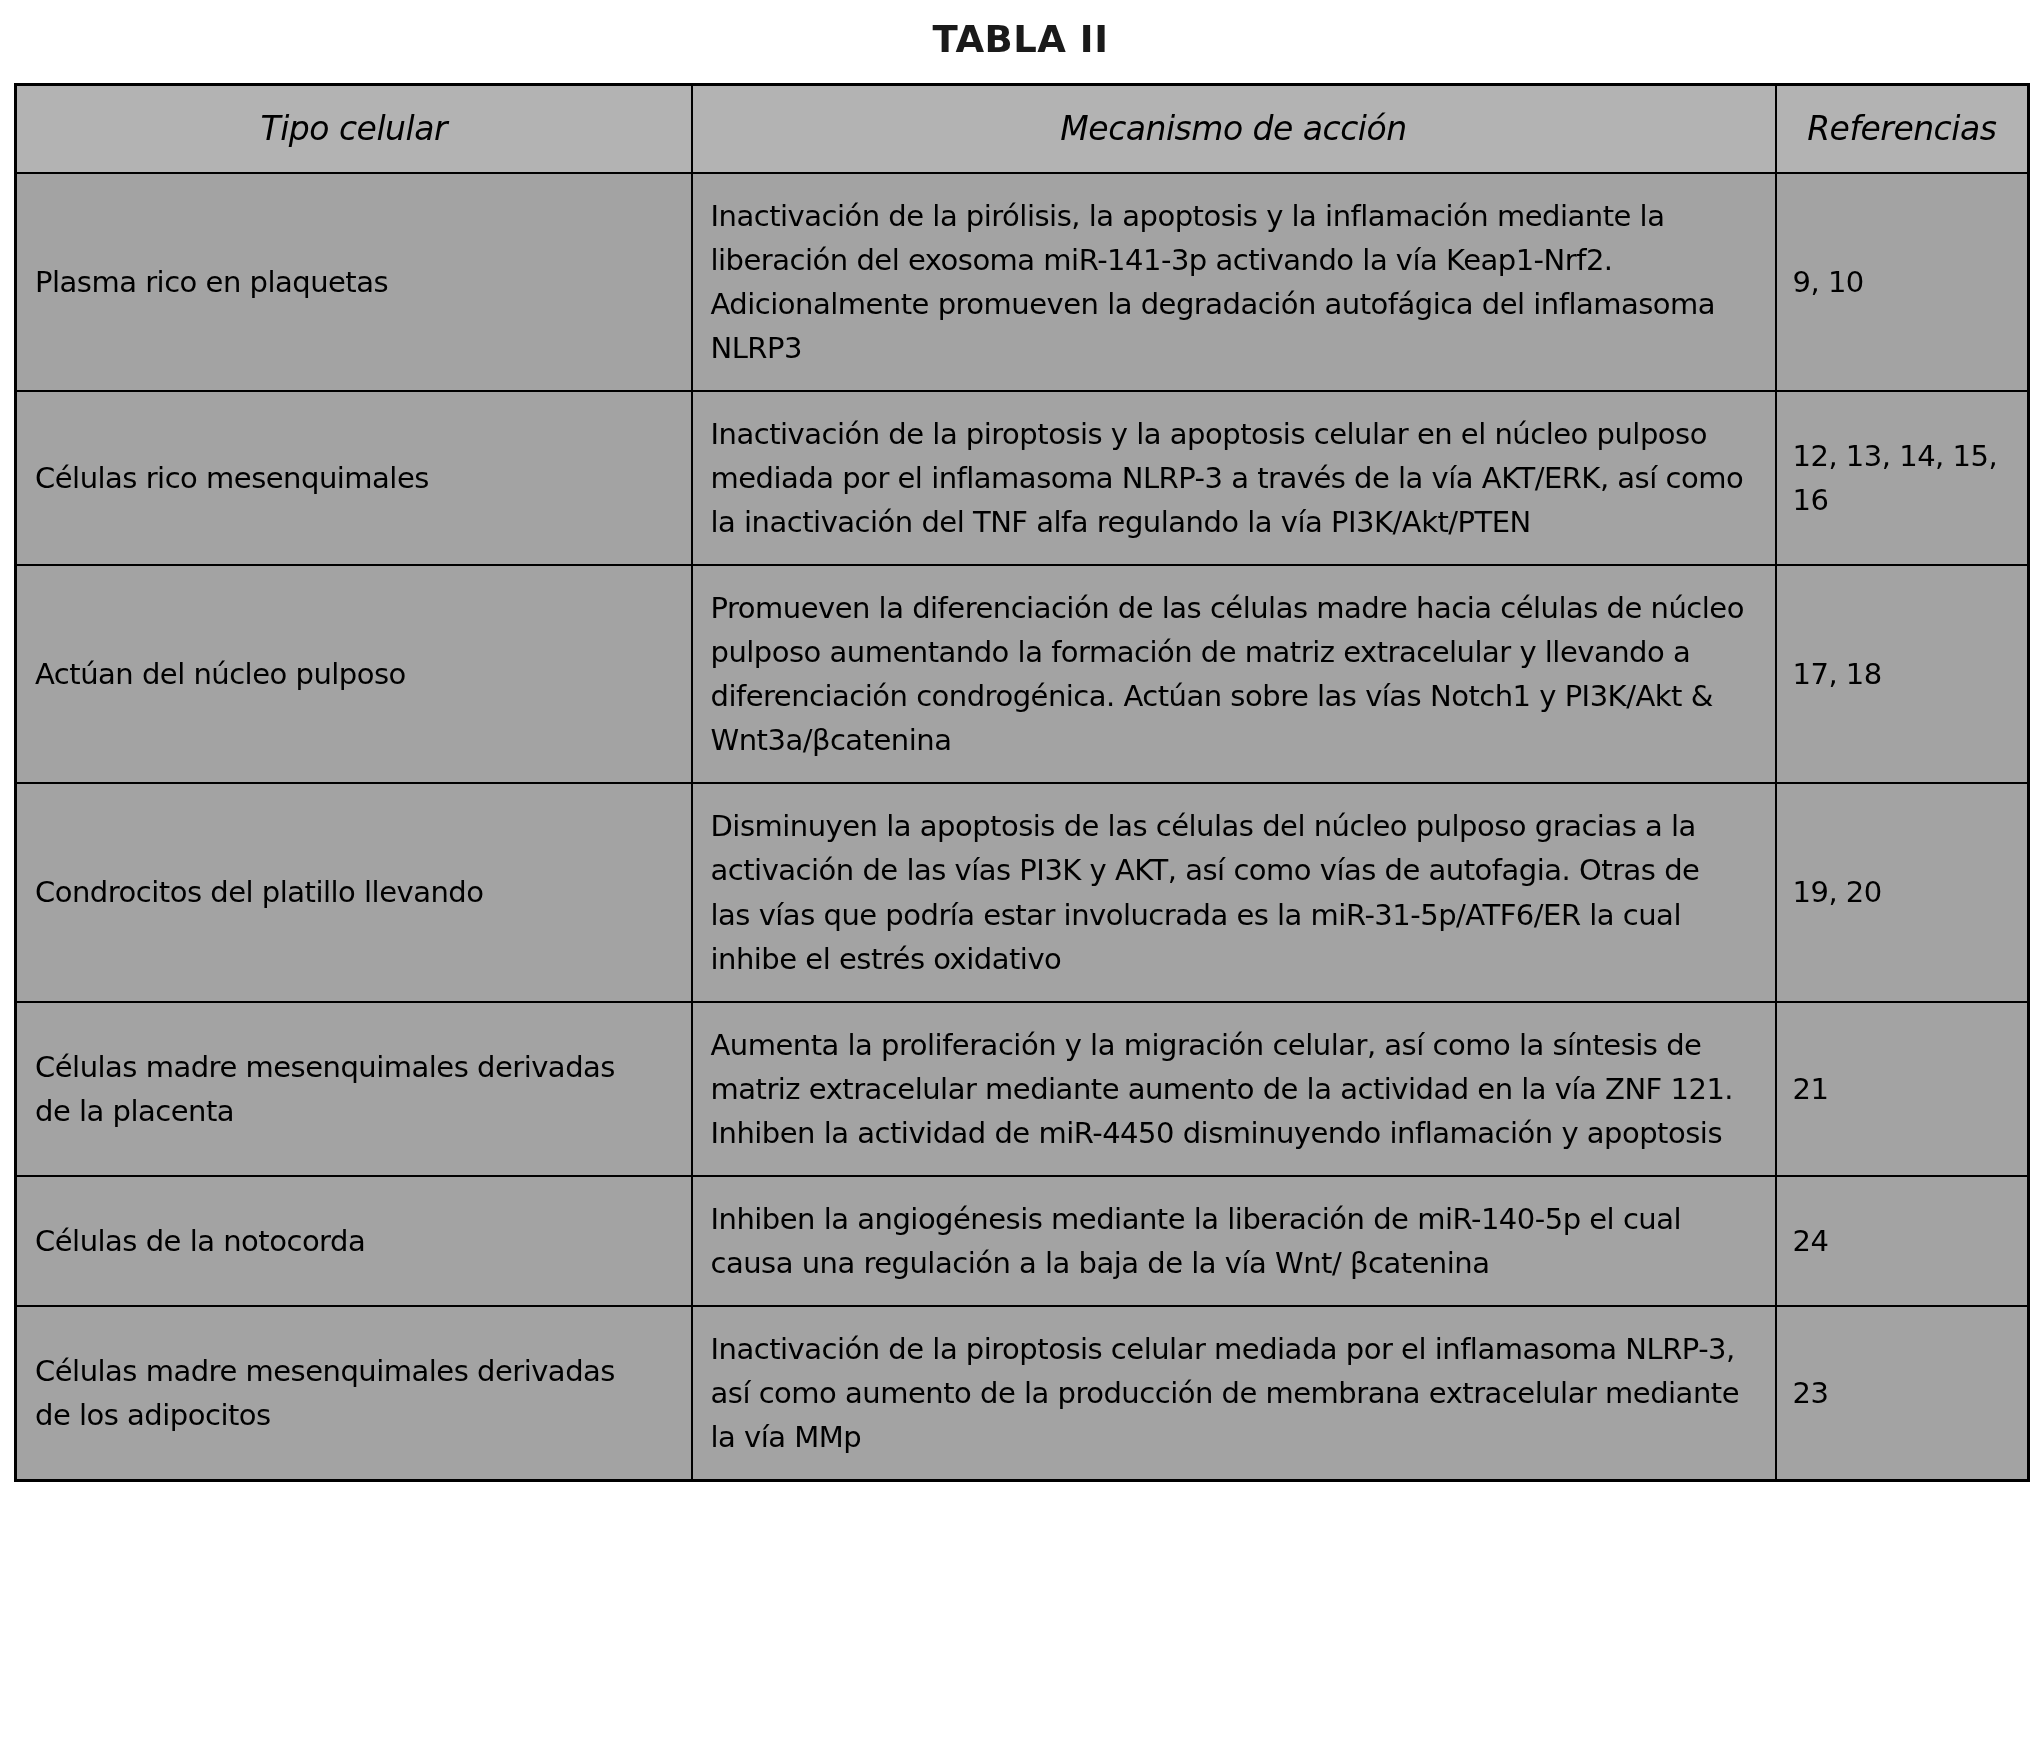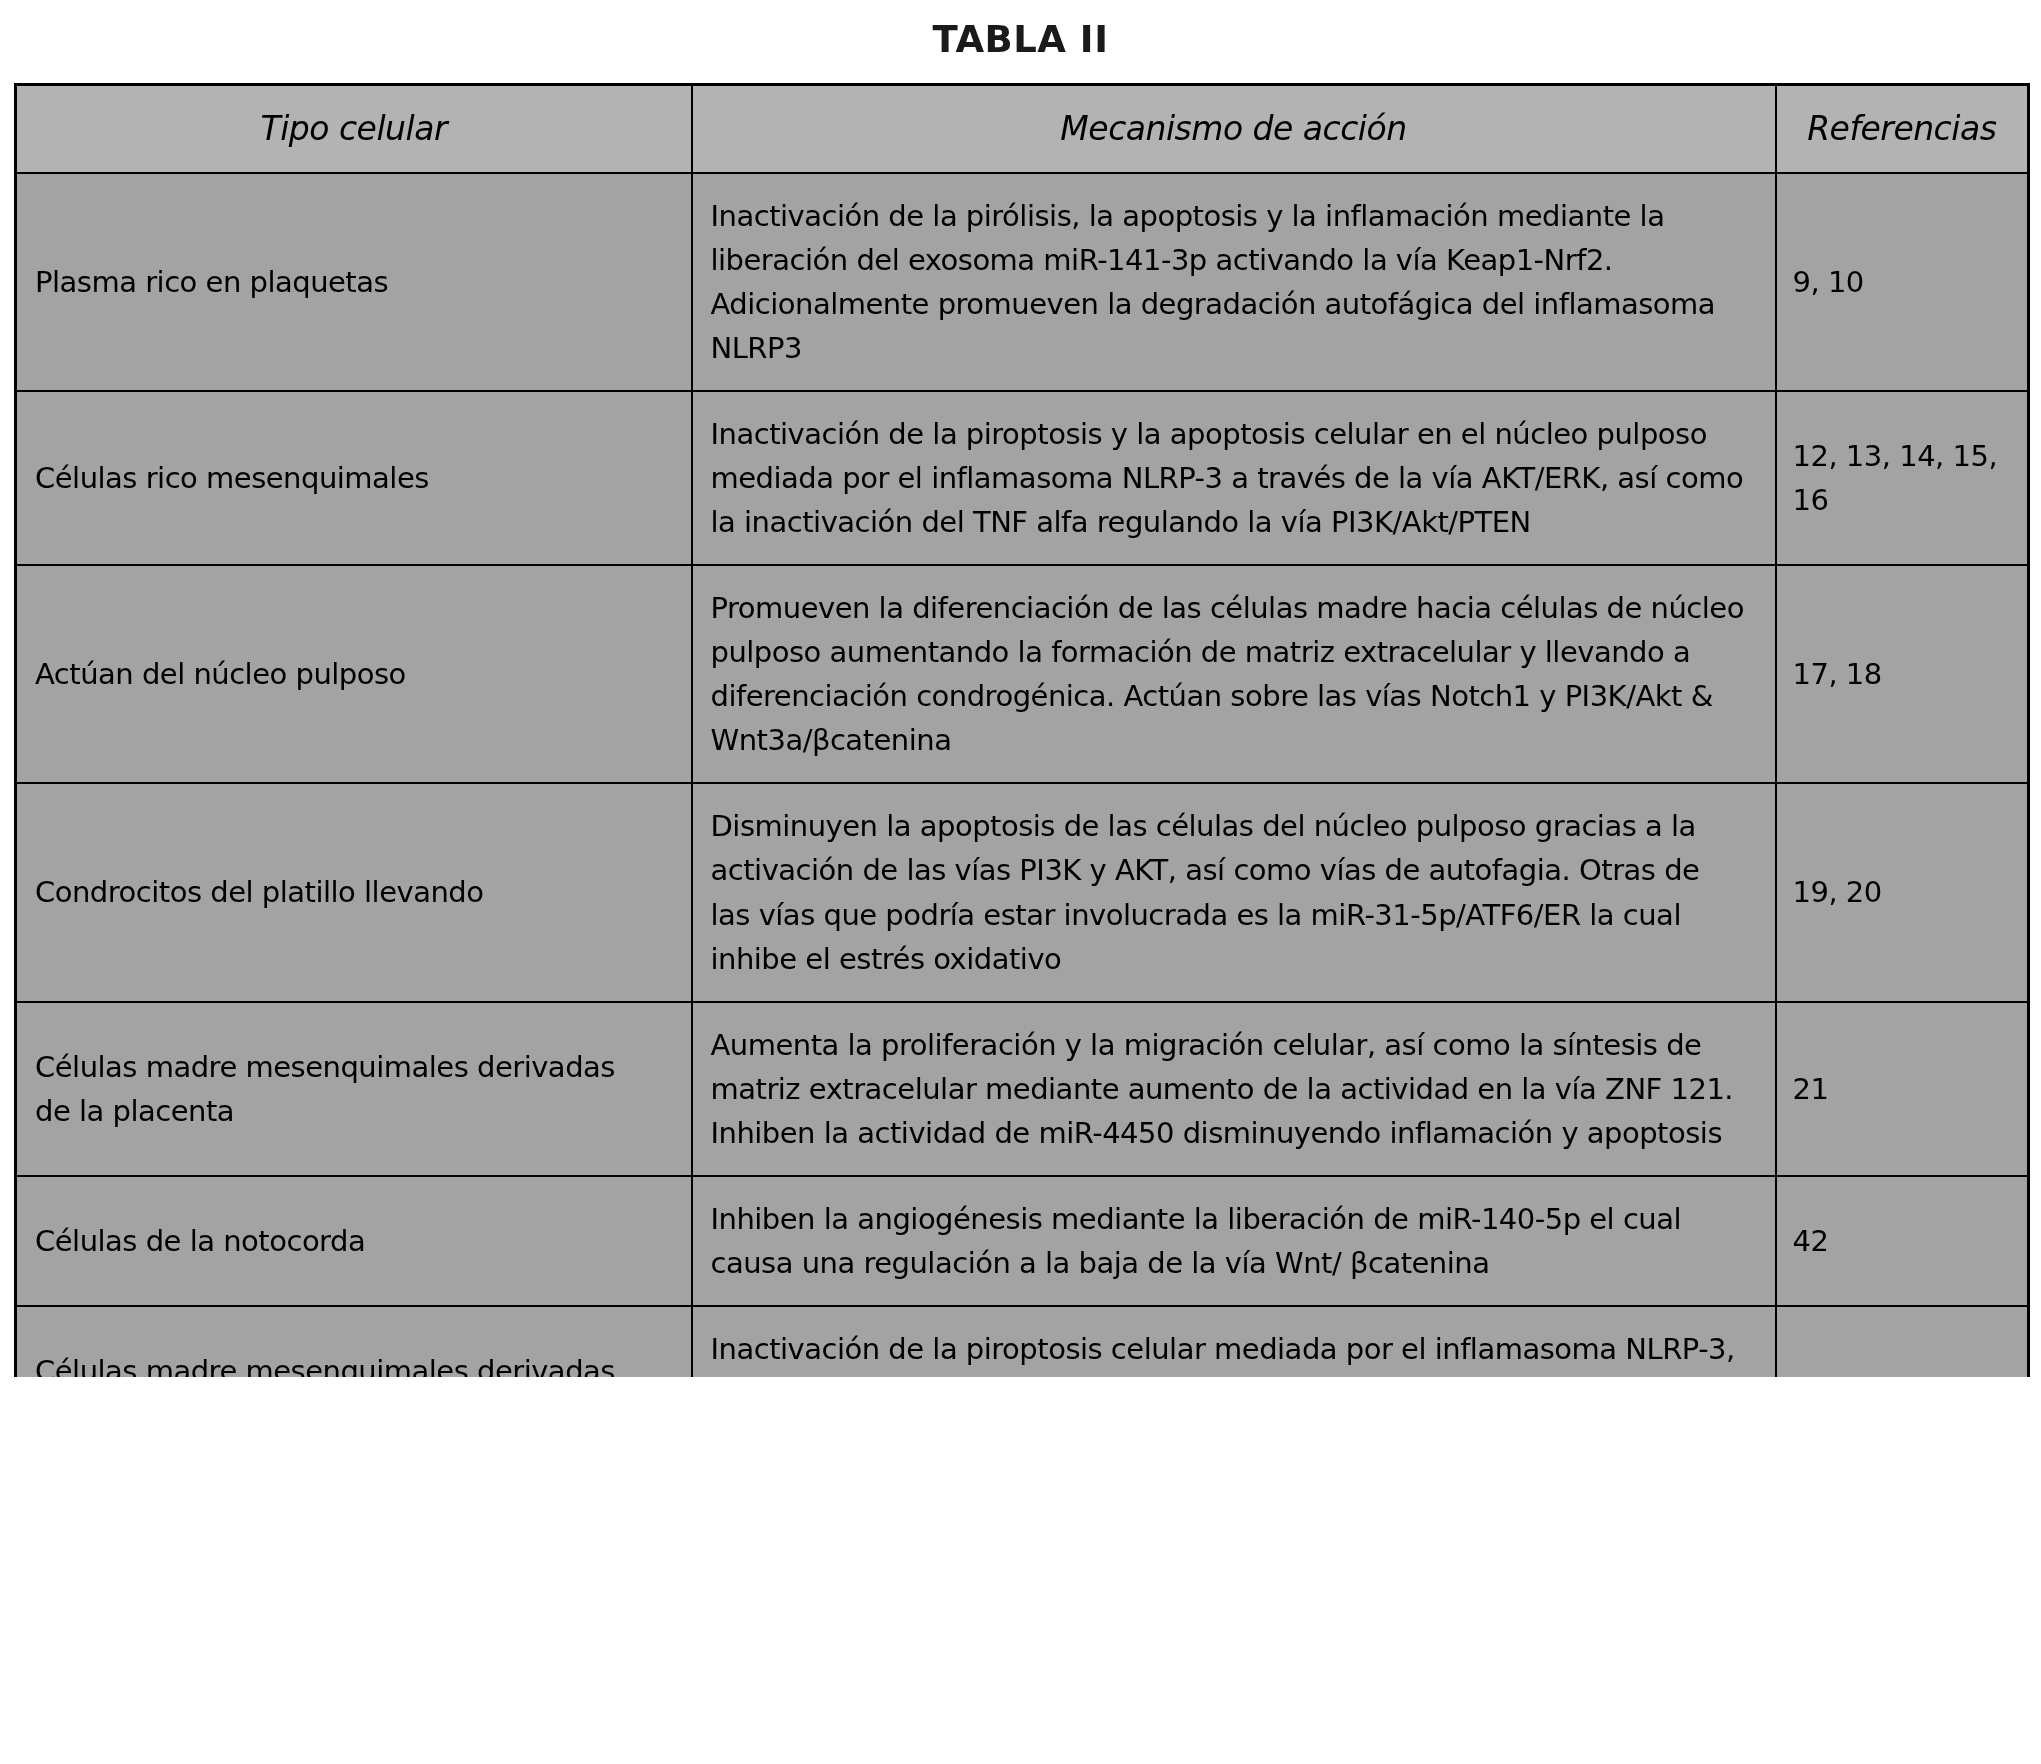--- a/index.html
+++ b/index.html
@@ -13,21 +13,21 @@
     background:#ffffff;
     width:2041px;
   }
   body{
     font-family:"DejaVu Sans","Liberation Sans",sans-serif;
     color:var(--text-color);
     -webkit-font-smoothing:antialiased;
   }
   .page{
     width:2041px;
-    height:1377px;
+    height:1764px;
     box-sizing:border-box;
     padding:18px 14px 10px 14px;
     background:#ffffff;
   }
   .title-block{
     text-align:center;
     margin:0 auto 22px auto;
     max-width:2010px;
   }
   .table-title{
@@ -127,21 +127,21 @@
 
   <tr>
     <td class="cell-tipo">Células madre mesenquimales derivadas de la placenta</td>
     <td class="cell-mecanismo">Aumenta la proliferación y la migración celular, así como la síntesis de matriz extracelular mediante aumento de la actividad en la vía ZNF 121. Inhiben la actividad de miR-4450 disminuyendo inflamación y apoptosis</td>
     <td class="cell-referencias">21</td>
   </tr>
 
   <tr>
     <td class="cell-tipo">Células de la notocorda</td>
     <td class="cell-mecanismo">Inhiben la angiogénesis mediante la liberación de miR-140-5p el cual causa una regulación a la baja de la vía Wnt/ βcatenina</td>
-    <td class="cell-referencias">42</td>
+    <td class="cell-referencias">24</td>
   </tr>
 
   <tr>
     <td class="cell-tipo">Células madre mesenquimales derivadas de los adipocitos</td>
     <td class="cell-mecanismo">Inactivación de la piroptosis celular mediada por el inflamasoma NLRP-3, así como aumento de la producción de membrana extracelular mediante la vía MMp</td>
     <td class="cell-referencias">23</td>
   </tr>
 </tbody>
   </table>
 

